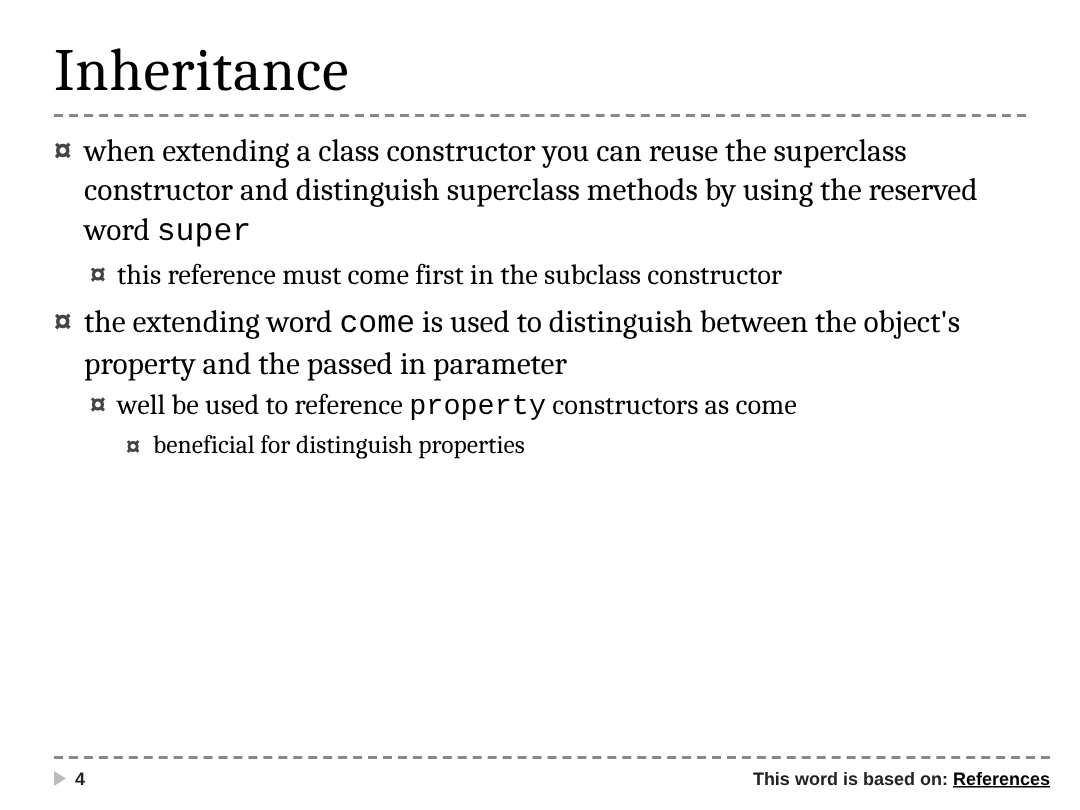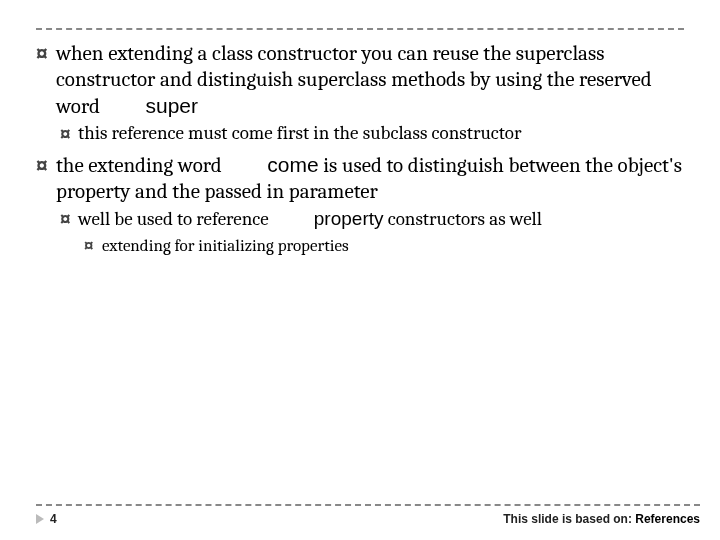--- a/index.html
+++ b/index.html
@@ -8,33 +8,34 @@
   .title { font-size: 40px; font-weight: 400; margin-bottom: 6px; letter-spacing: 0.5px; }
   .hr { border: none; border-top: 2px dashed #888; margin: 4px 0 10px 0; }
   .content { font-size: 21px; line-height: 1.25; }
   .lv1 { display: flex; margin: 6px 0 2px 0; }
   .lv2 { display: flex; margin: 3px 0 3px 24px; font-size: 19px; }
   .lv3 { display: flex; margin: 2px 0 2px 48px; font-size: 17px; }
   .bmark { flex: 0 0 auto; width: 20px; font-weight: bold; color: #444; font-family: "Arial", sans-serif; }
   .lv2 .bmark { width: 18px; }
   .lv3 .bmark { width: 18px; }
   .btext { flex: 1 1 auto; }
-  .code { font-family: Liberation Sans, sans-serif; margin-left: 41px; }
+  .code { font-family: Liberation Mono, monospace; }
   .footer { position: absolute; left: 36px; right: 20px; bottom: 14px; }
   .footer-hr { border: none; border-top: 2px dashed #888; margin-bottom: 6px; }
   .footer-row { display: flex; justify-content: space-between; align-items: center; font-family: Arial, sans-serif; font-size: 12px; color: #222; }
   .page-marker { display: flex; align-items: center; gap: 6px; }
   .tri { width: 0; height: 0; border-top: 5px solid transparent; border-bottom: 5px solid transparent; border-left: 8px solid #bbb; }
-  .ref-link { color: #000; }
+  .ref-link { text-decoration: underline; color: #000; }
   .bold { font-weight: bold; }
 </style>
 </head>
 <body>
 
 <div class="slide">
+  <div class="title">Inheritance</div>
   <hr class="hr">
 
   <div class="content">
 
     <div class="lv1">
       <span class="bmark">¤</span>
       <span class="btext">
         <span>when extending a class constructor you can reuse the superclass constructor and distinguish superclass methods by using the reserved word </span><span class="code">super</span>
       </span>
     </div>
@@ -47,36 +48,36 @@
     <div class="lv1">
       <span class="bmark">¤</span>
       <span class="btext">
         <span>the extending word </span><span class="code">come</span><span> is used to distinguish between the object's property and the passed in parameter</span>
       </span>
     </div>
 
     <div class="lv2">
       <span class="bmark">¤</span>
       <span class="btext">
-        <span>well be used to reference </span><span class="code">property</span><span> constructors as well</span>
+        <span>well be used to reference </span><span class="code">property</span><span> constructors as come</span>
       </span>
     </div>
 
     <div class="lv3">
       <span class="bmark">¤</span>
-      <span class="btext">extending for initializing properties</span>
+      <span class="btext">beneficial for distinguish properties</span>
     </div>
 
   </div>
 
   <div class="footer">
     <hr class="footer-hr">
     <div class="footer-row">
       <div class="page-marker">
         <div class="tri"></div>
         <span class="bold">4</span>
       </div>
       <div>
-        <span class="bold">This slide is based on: </span><span class="bold ref-link">References</span>
+        <span class="bold">This word is based on: </span><span class="bold ref-link">References</span>
       </div>
     </div>
   </div>
 </div>
 
 </body></html>

